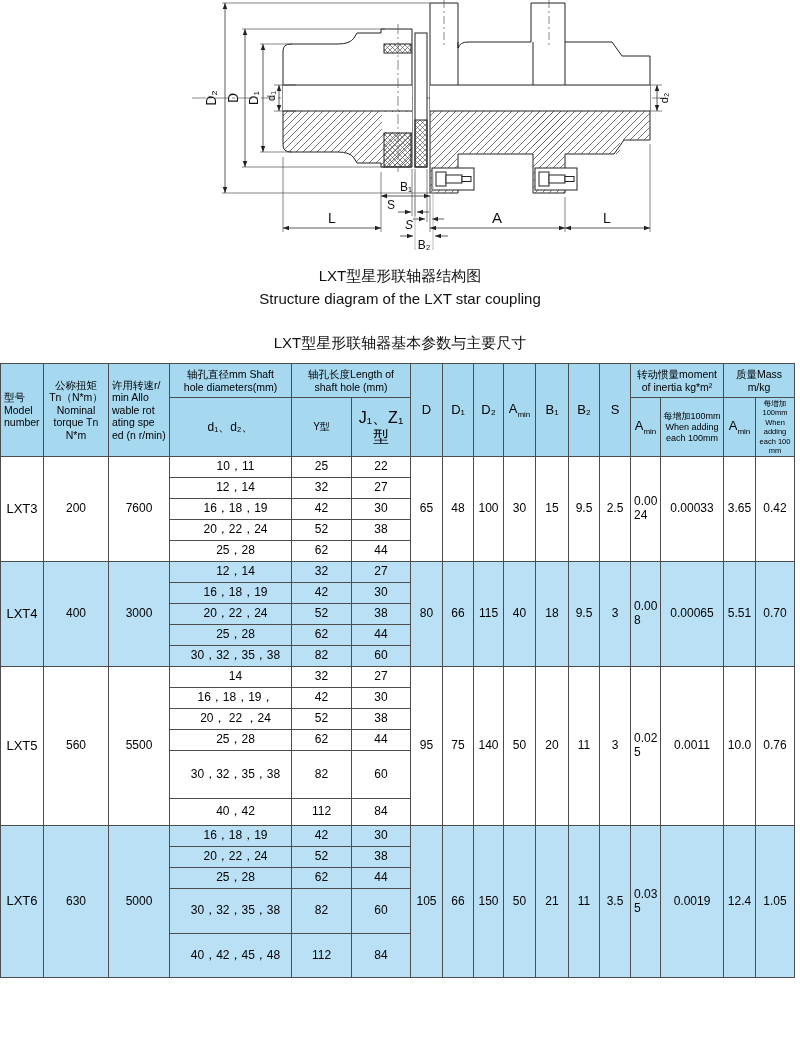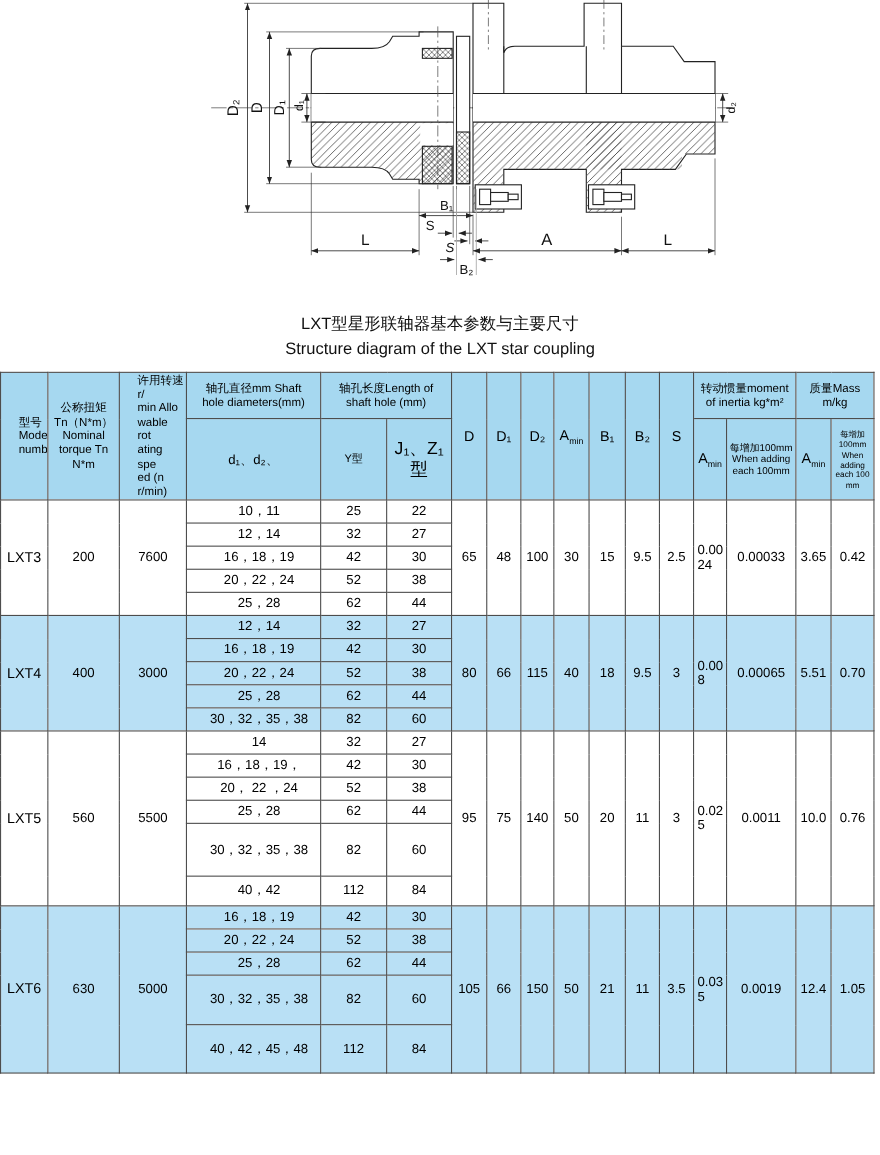--- a/index.html
+++ b/index.html
@@ -6,21 +6,21 @@
   body{width:800px;height:1050px;background:#fff;color:#000;
        font-family:"Liberation Sans","DejaVu Sans",sans-serif;overflow:hidden;}
   .diagram-wrap{width:800px;height:262px;}
   .captions{text-align:center;margin-top:2px;}
   .cap{font-size:15px;line-height:23px;color:#111;}
   .cap-gap{margin-top:21px;}
   table{border-collapse:collapse;table-layout:fixed;width:795px;margin-top:9px;}
   th,td{border:1px solid var(--border,#4d4d4d);box-sizing:border-box;overflow:hidden;}
   th{background:var(--header-bg,#a6d8f0);font-weight:normal;font-size:10.5px;
      white-space:pre-line;line-height:1.2;padding:1px 2px;text-align:center;vertical-align:middle;}
-  th.left{text-align:left;padding-left:16px;}
+  th.left{text-align:left;padding-left:3px;}
   thead tr.h1{height:34px;} thead tr.h2{height:36px;}
   th.t9{font-size:9px;}
   th.t8{font-size:7.5px;line-height:1.25;}
   th sub{font-size:8px;}
   td{font-size:12px;text-align:center;vertical-align:middle;padding:0 1px;line-height:1.15;}
   tbody tr{height:21px;}
   td.dia{text-align:center;padding-left:11px;}
   td.model{font-size:13px;}
   td.wrap{word-break:break-all;text-align:left;padding-left:3px;}
   tr.hl td{background:var(--hl-bg,#b9e0f5);}
@@ -150,22 +150,23 @@
     <text x="409" y="229" font-size="12" text-anchor="middle" font-style="italic">S</text>
     <text x="424" y="249" font-size="12" text-anchor="middle">B₂</text>
     <text x="332" y="223" font-size="14" text-anchor="middle">L</text>
     <text x="497" y="223" font-size="15" text-anchor="middle">A</text>
     <text x="607" y="223" font-size="14" text-anchor="middle">L</text>
   </g>
 </svg>
 </div>
 
 <div class="captions">
+  <div class="cap">LXT型星形联轴器结构图</div>
+  <div class="cap">Structure diagram of the LXT star coupling</div>
   <div class="cap cap-gap">LXT型星形联轴器基本参数与主要尺寸</div>
-  <div class="cap">Structure diagram of the LXT star coupling</div>
 </div>
 
 <table>
   <colgroup>
     <col style="width:43px">
       <col style="width:65px">
       <col style="width:61px">
     <col style="width:122px">
       <col style="width:60px">
       <col style="width:59px">

